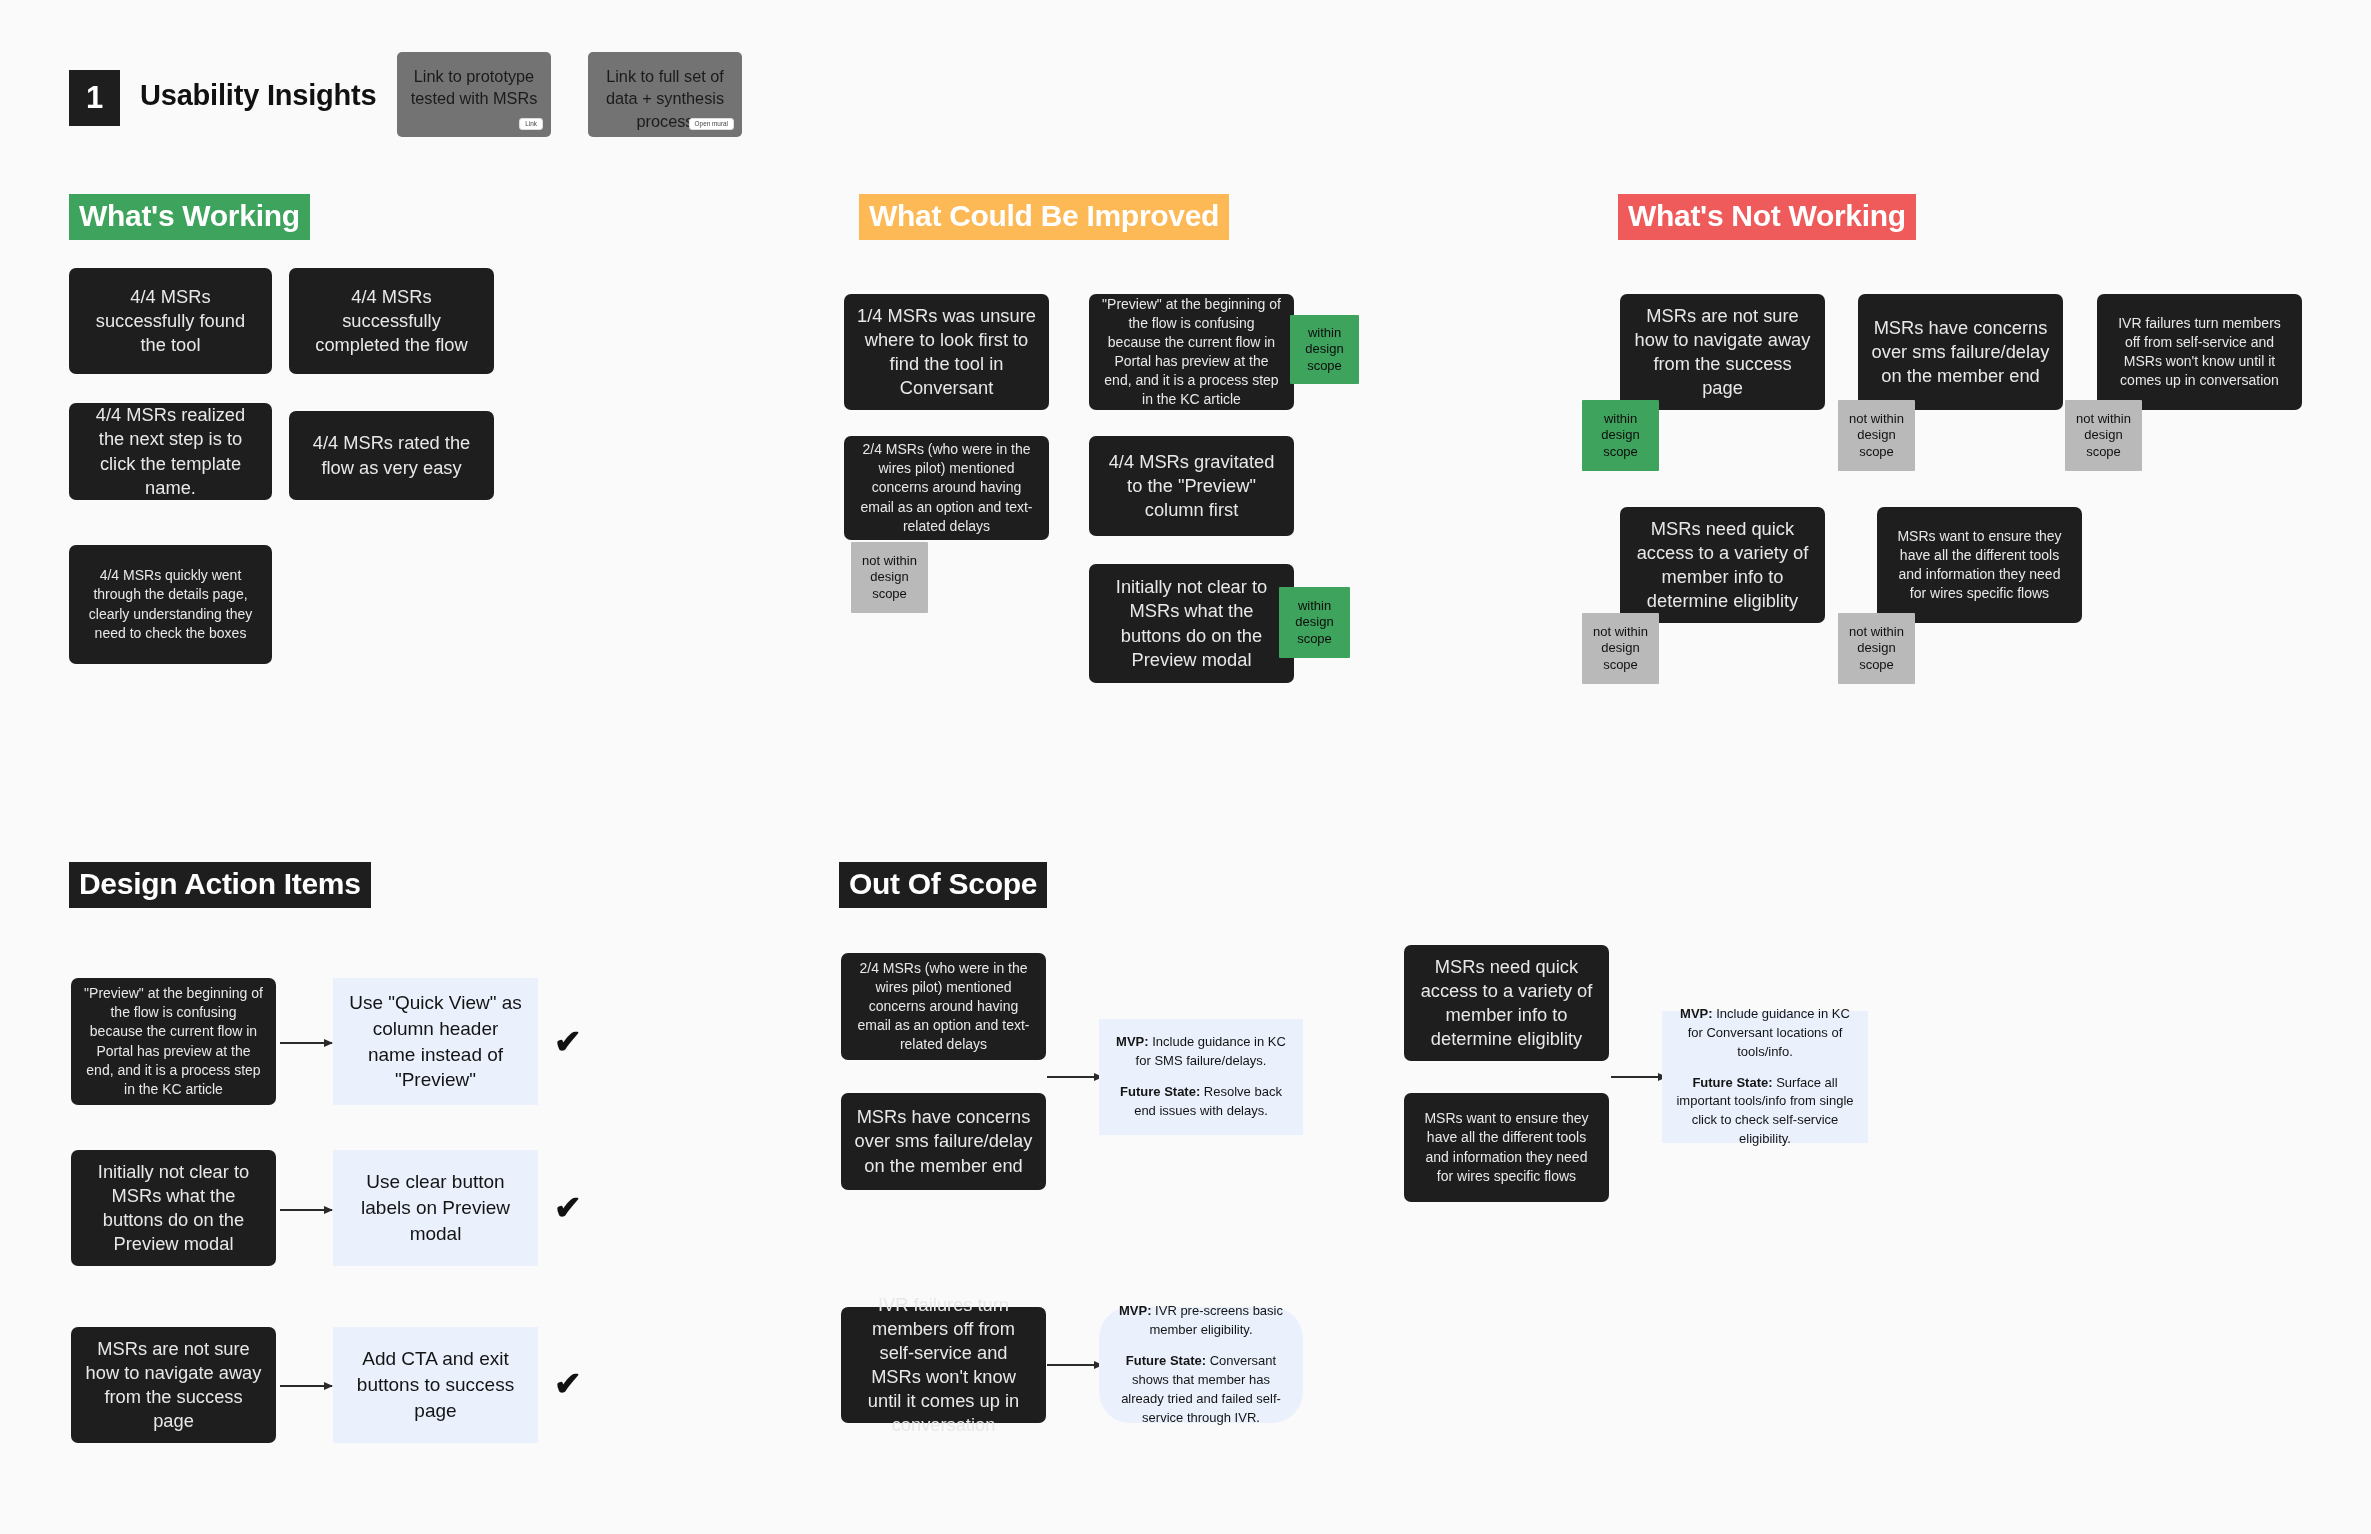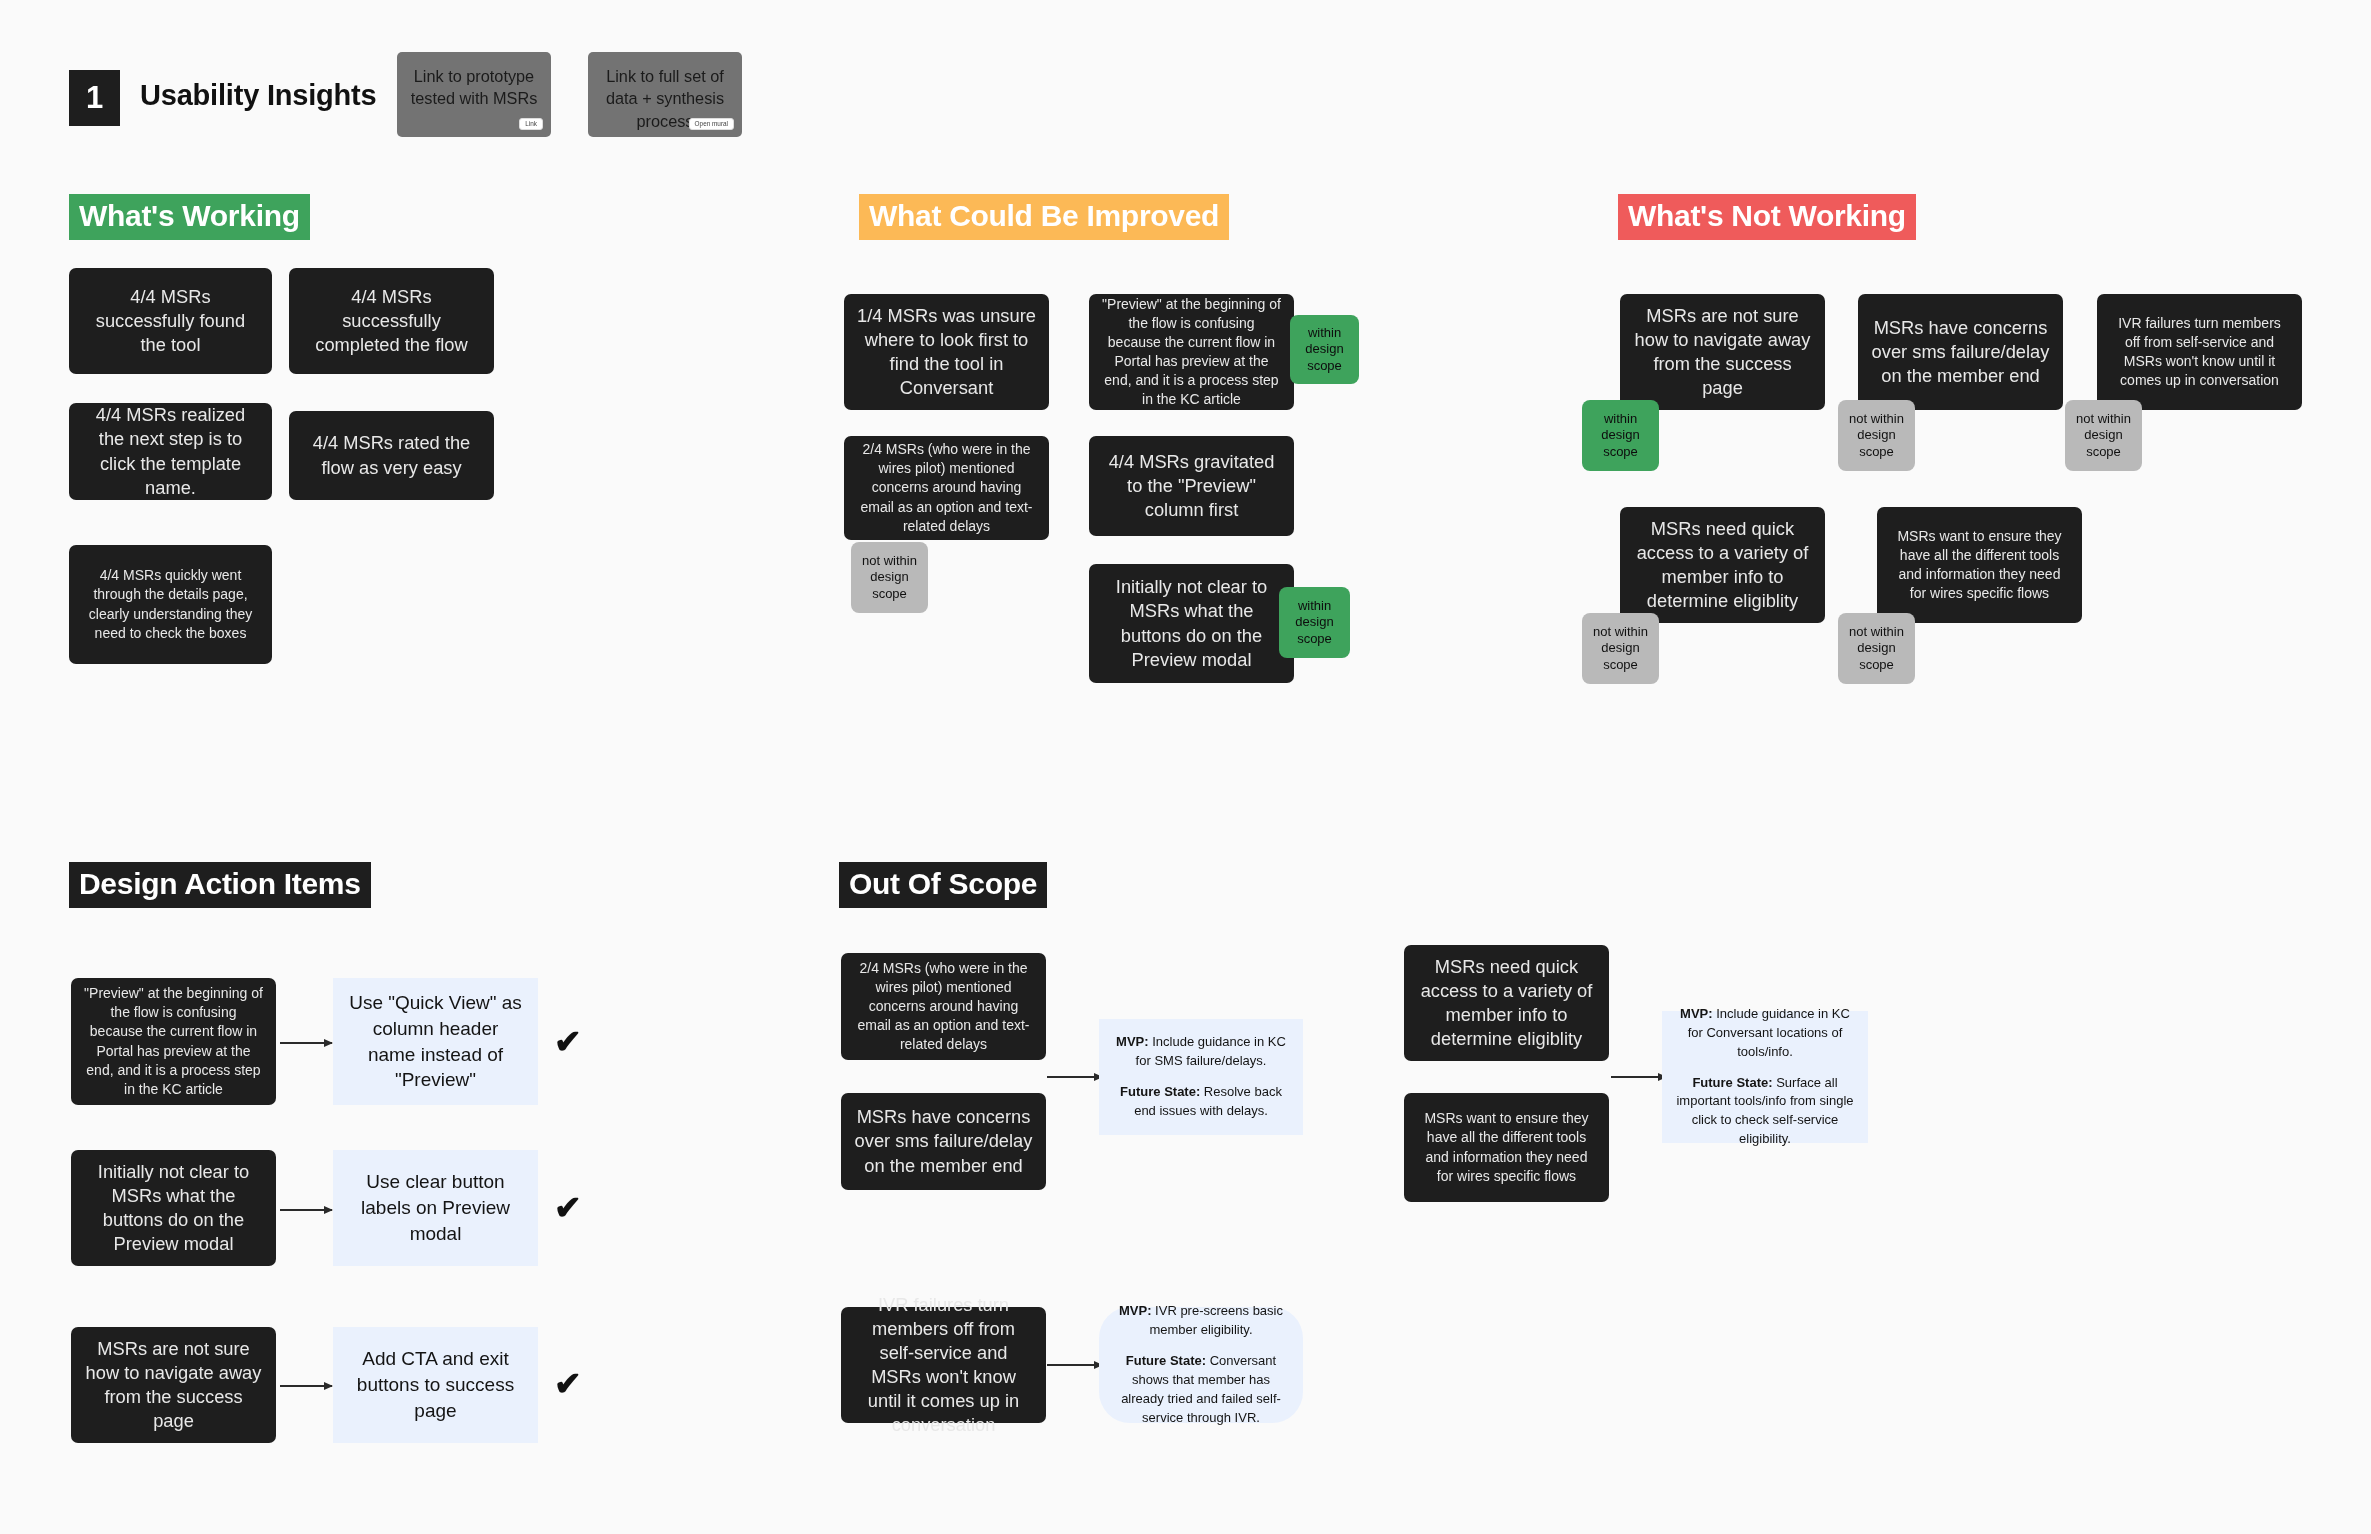--- a/index.html
+++ b/index.html
@@ -73,21 +73,21 @@
     text-align: center;
     padding: 8px 12px;
     line-height: 1.32;
   }
   .dcard.big   { font-size: 18.3px; }
   .dcard.small { font-size: 14px; line-height: 1.36; }
 
   
   .tag {
     position: absolute;
-    border-radius: 8px;
+    border-radius: 1px;
     display: flex; align-items: center; justify-content: center;
     text-align: center;
     font-size: 13px; line-height: 1.28;
     padding: 4px 6px;
     color: #111;
   }
   .tag-in  { background: #3ea35c; color: #0d0d0d; }
   .tag-out { background: #b9b9b9; color: #111; }
 
   

